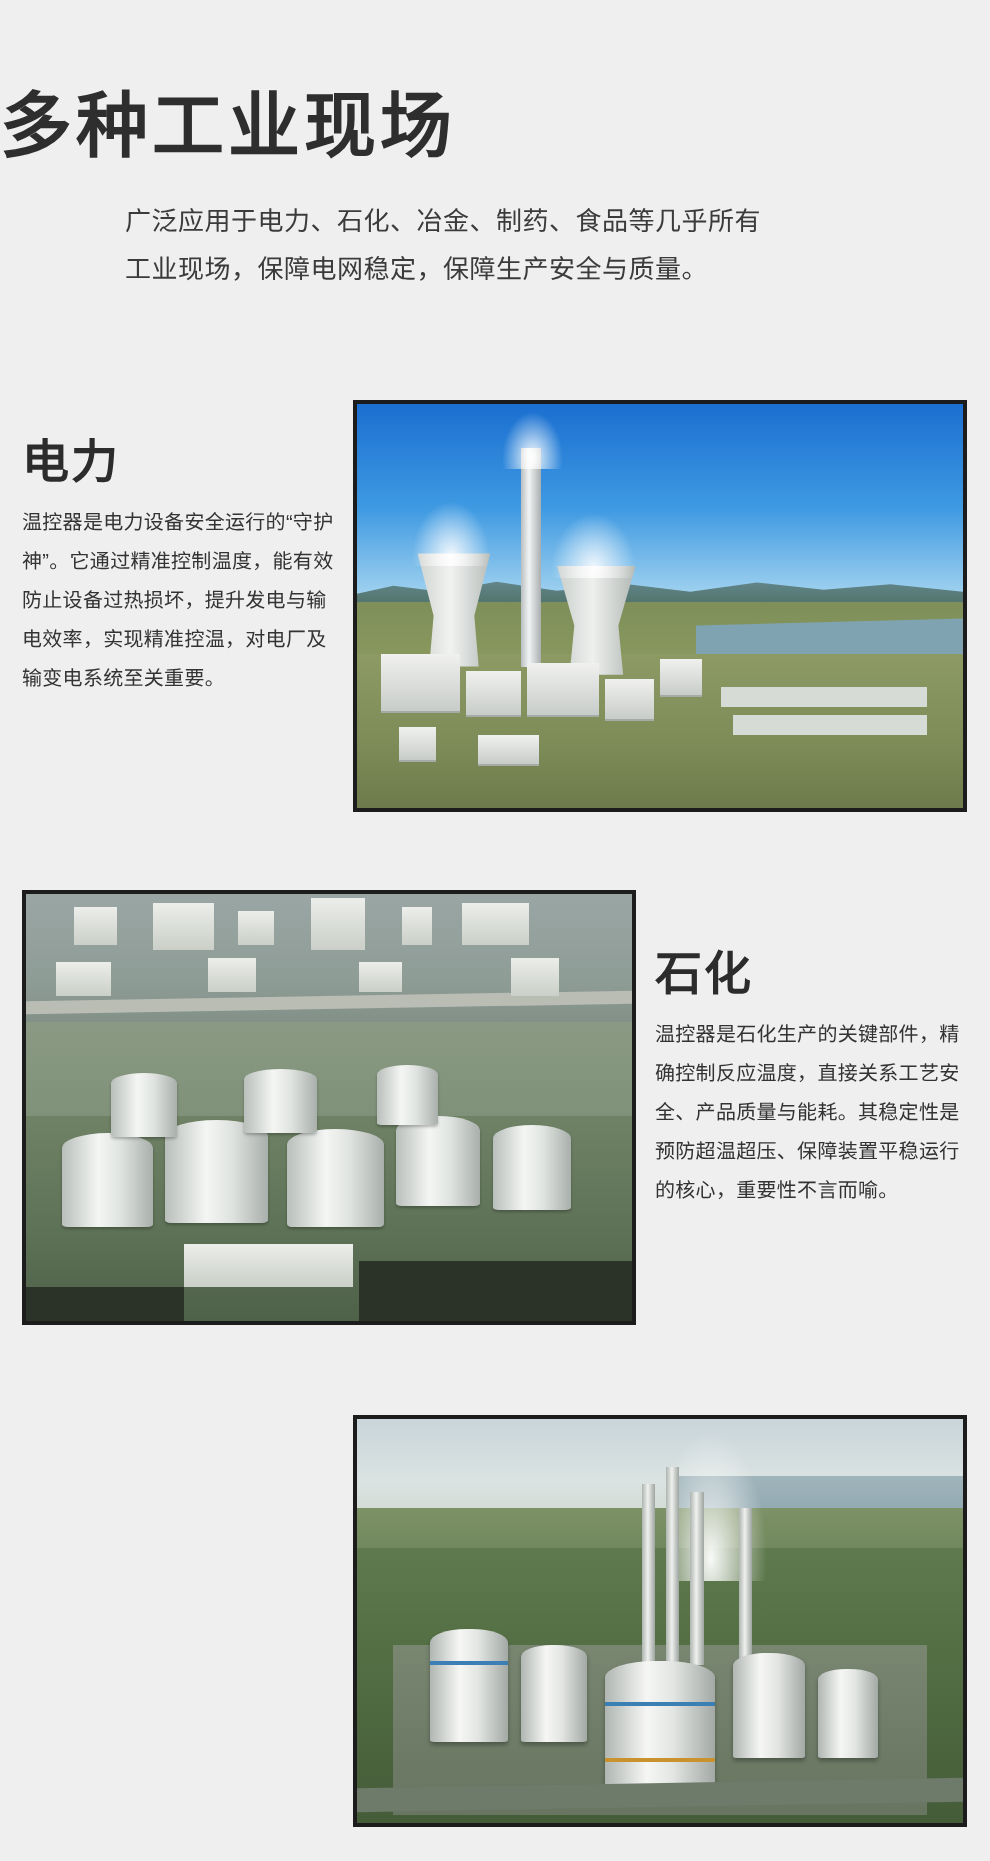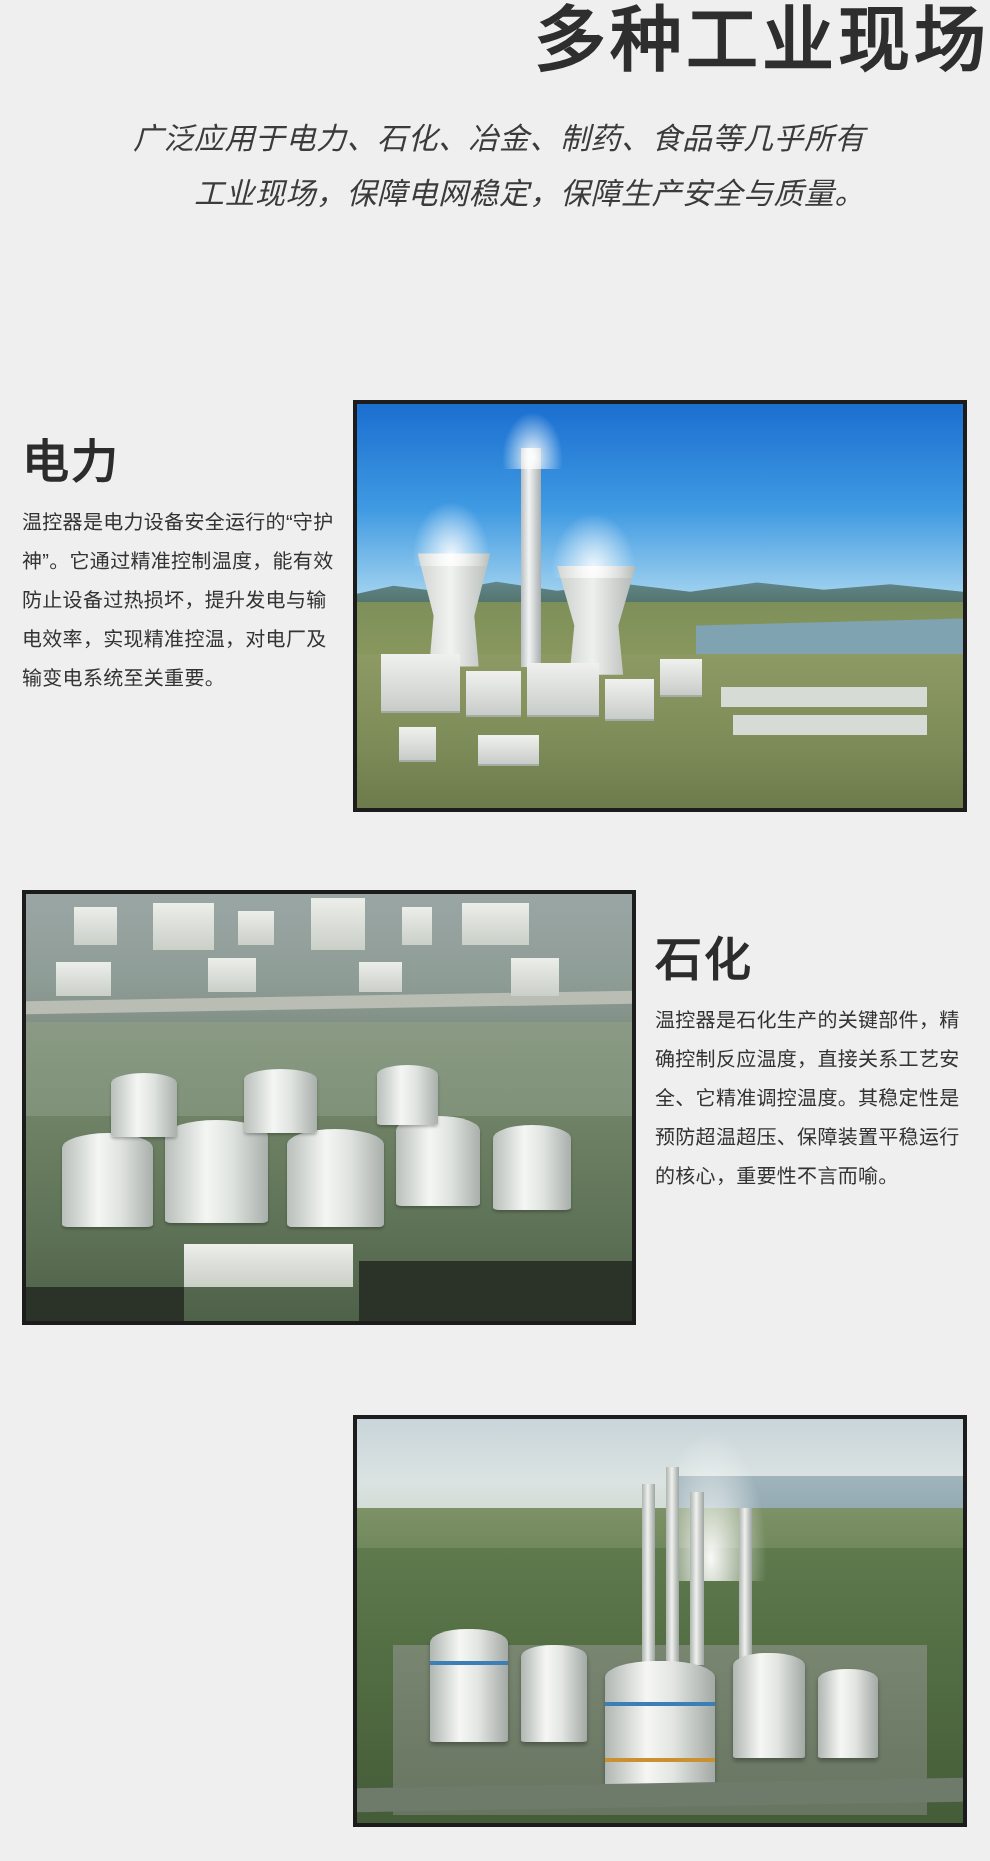--- a/index.html
+++ b/index.html
@@ -16,38 +16,38 @@
   }
   .page {
     position: relative;
     width: 990px;
     height: 1861px;
     box-sizing: border-box;
   }
 
   
   .header {
-    text-align: right;
+    padding-top: 86px;
+    text-align: left;
   }
   .main-title {
     font-size: 72px;
     font-weight: bold;
     letter-spacing: 4px;
     color: #2e2e2e;
     line-height: 1.12;
     margin: 0;
   }
   .subtitle {
     margin: 30px auto 0 auto;
     width: 740px;
-    font-size: 30px;
+    font-size: 26px;
     line-height: 1.85;
     color: #3b3b3b;
     letter-spacing: 0.5px;
-    font-style: italic;
   }
   .subtitle span {
     display: block;
   }
 
   
   .section {
     position: absolute;
     width: 990px;
     left: 0;
@@ -92,21 +92,21 @@
   #sec-power .text-col {
     left: 22px; top: 38px; width: 316px;
   }
 
   
   #sec-petro { top: 890px; height: 450px; }
   #sec-petro .photo {
     left: 22px; top: 0; width: 614px; height: 435px;
   }
   #sec-petro .text-col {
-    left: 655px; top: 46px; width: 316px;
+    left: 655px; top: 60px; width: 316px;
   }
 
   
   #sec-food { top: 1415px; height: 420px; }
   #sec-food .photo {
     left: 353px; top: 0; width: 614px; height: 412px;
   }
   #sec-food .text-col {
     left: 22px; top: 40px; width: 316px;
   }
@@ -317,21 +317,21 @@
           <div class="pt-tank" style="left:14%; top:42%; width:11%; height:15%;"></div>
           <div class="pt-tank" style="left:36%; top:41%; width:12%; height:15%;"></div>
           <div class="pt-tank" style="left:58%; top:40%; width:10%; height:14%;"></div>
           <div class="pt-bldwhite" style="left:26%; top:82%; width:28%; height:10%;"></div>
           <div class="pt-dark" style="left:55%; top:86%; width:45%; height:14%;"></div>
           <div class="pt-dark" style="left:0%;  top:92%; width:26%; height:8%;"></div>
         </div>
       </div>
       <div class="text-col">
         <h2 class="cat-title">石化</h2>
-        <p class="cat-body">温控器是石化生产的关键部件，精确控制反应温度，直接关系工艺安全、它精准调控温度。其稳定性是预防超温超压、保障装置平稳运行的核心，重要性不言而喻。</p>
+        <p class="cat-body">温控器是石化生产的关键部件，精确控制反应温度，直接关系工艺安全、产品质量与能耗。其稳定性是预防超温超压、保障装置平稳运行的核心，重要性不言而喻。</p>
       </div>
     </div>
   </div>
 
   <div class="section" id="sec-food">
     <div class="sec-inner">
       <div class="photo">
         <div class="scene">
           <div class="fd-sky"></div>
           <div class="fd-sea"></div>

